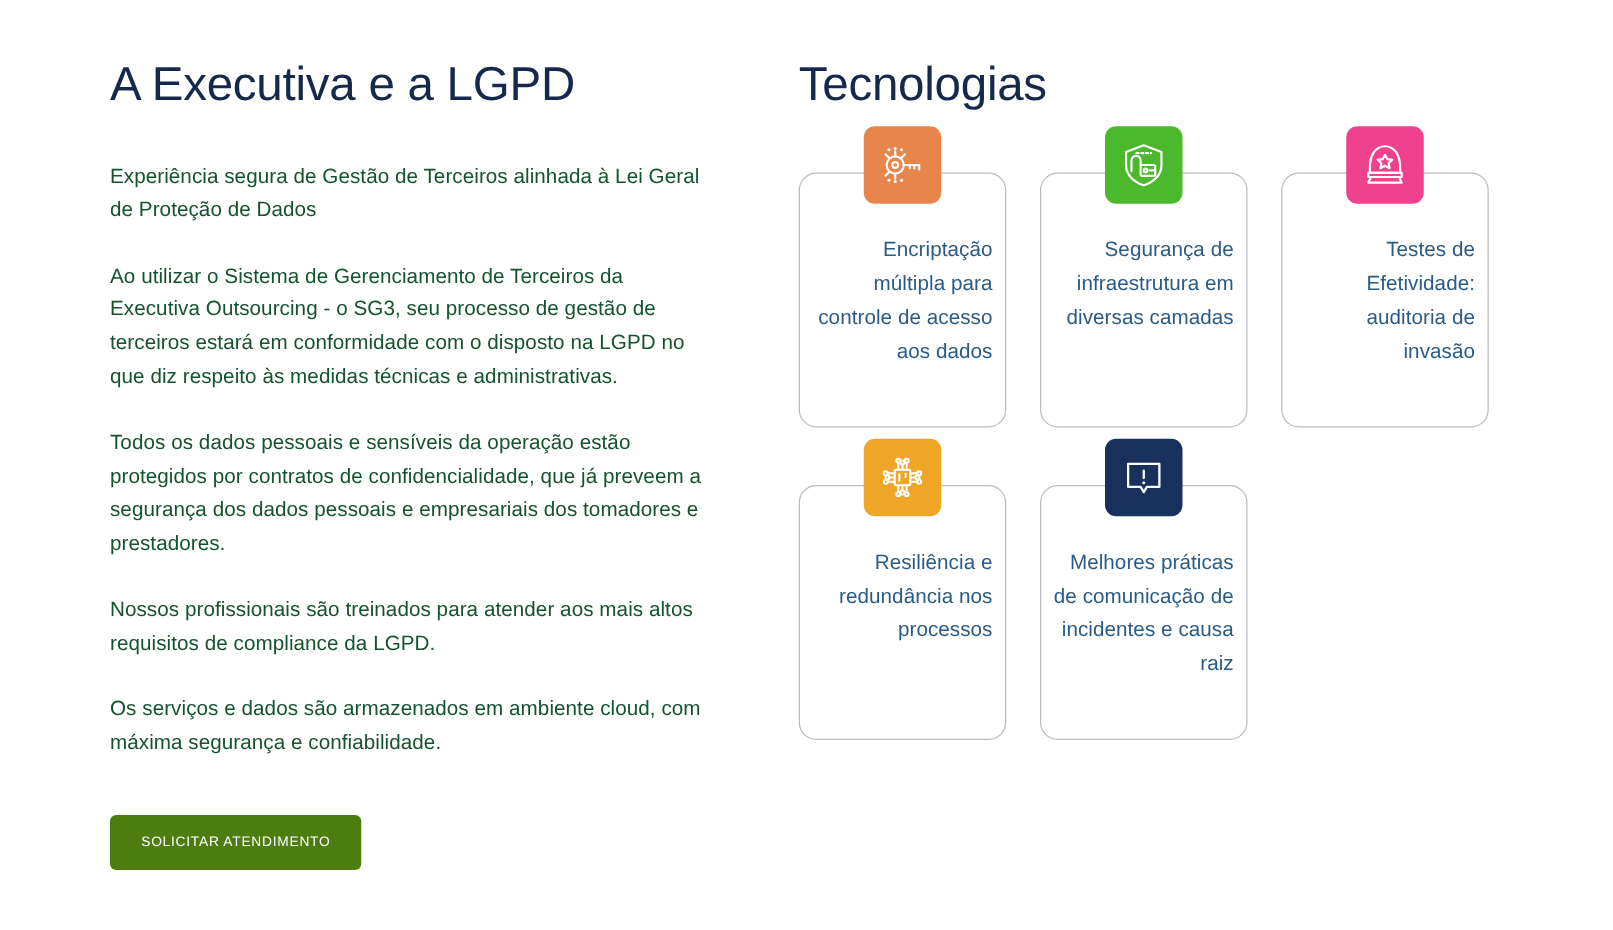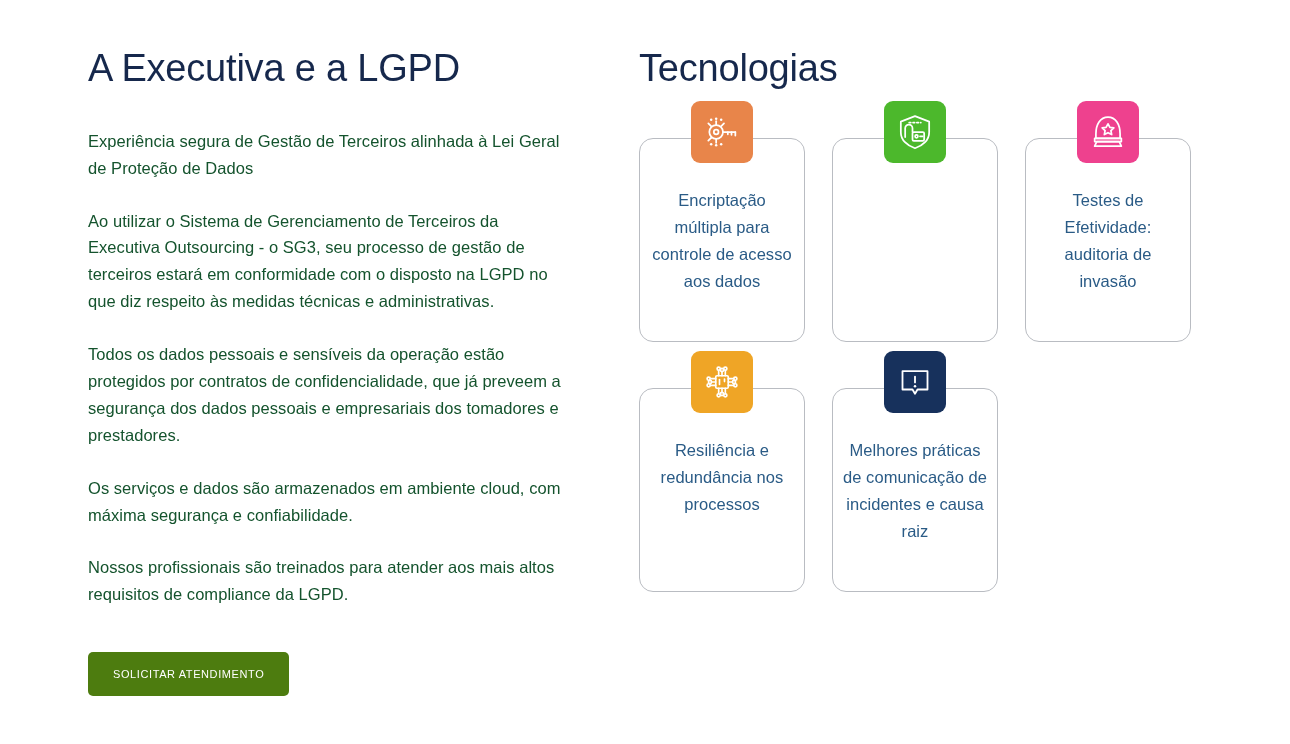--- a/index.html
+++ b/index.html
@@ -111,39 +111,39 @@
     box-sizing: border-box;
   }
   .card-icon.pill { border-radius: 20px; width: 64px; height: 64px; }
 
   .card-icon svg { display: block; }
 
   .card-label {
     font-size: 16.5px;
     line-height: 1.65;
     color: #2a5b86;
-    text-align: center;
+    text-align: right;
     padding: 0 10px;
     letter-spacing: 0.05px;
   }
 </style>
 </head>
 <body>
 
 <div class="page">
 
   <div class="left-col">
     <h1 class="section-title">A Executiva e a LGPD</h1>
 
     <div class="body-copy">
       <p>Experiência segura de Gestão de Terceiros alinhada à Lei Geral de Proteção de Dados</p>
       <p>Ao utilizar o Sistema de Gerenciamento de Terceiros da Executiva Outsourcing - o SG3, seu processo de gestão de terceiros estará em conformidade com o disposto na LGPD no que diz respeito às medidas técnicas e administrativas.</p>
       <p>Todos os dados pessoais e sensíveis da operação estão protegidos por contratos de confidencialidade, que já preveem a segurança dos dados pessoais e empresariais dos tomadores e prestadores.</p>
+      <p>Nossos profissionais são treinados para atender aos mais altos requisitos de compliance da LGPD.</p>
       <p>Os serviços e dados são armazenados em ambiente cloud, com máxima segurança e confiabilidade.</p>
-      <p>Nossos profissionais são treinados para atender aos mais altos requisitos de compliance da LGPD.</p>
     </div>
 
     <div class="cta-wrap">
       <button class="cta-button">SOLICITAR ATENDIMENTO</button>
     </div>
   </div>
 
   <div class="right-col">
     <h2 class="section-title">Tecnologias</h2>
 
@@ -178,20 +178,21 @@
         <div class="card-icon" style="background:#4cb82c">
           <svg width="40" height="40" viewBox="0 0 48 48" fill="none" stroke="#ffffff" stroke-width="2.1" stroke-linecap="round" stroke-linejoin="round">
             <path d="M24 5 L41 11.5 V24.5 C41 33.5 33.5 40.5 24 43.5 C14.5 40.5 7 33.5 7 24.5 V11.5 Z"></path>
             <path d="M17 12.6 h14" stroke-dasharray="2 2.6"></path>
             <rect x="21" y="24" width="14" height="10.5" rx="1.6"></rect>
             <path d="M21 24 v-4.4 a4.4 4.4 0 0 0 -8.8 0 v10.4"></path>
             <circle cx="25.8" cy="29.2" r="1.7"></circle>
             <path d="M30 29.2 h3.2"></path>
           </svg>
         </div>
+        <div class="card-label">Segurança de infraestrutura em diversas camadas</div>
       </div>
 
       <div class="card">
         <div class="card-icon" style="background:#ee418e">
           <svg width="40" height="40" viewBox="0 0 48 48" fill="none" stroke="#ffffff" stroke-width="2.1" stroke-linecap="round" stroke-linejoin="round">
             <path d="M24 6 C14.6 6 9.5 15 9.5 26 v5.5 h29 V26 C38.5 15 33.4 6 24 6 Z"></path>
             <path d="M8 31.5 h32 v4 H8 Z"></path>
             <path d="M10.5 35.5 h27 l2.5 5.5 H8 Z"></path>
             <path d="M24 14.2 l2.3 4.2 4.7 .6 -3.5 3.4 .9 4.7 -4.4 -2.3 -4.4 2.3 .9 -4.7 -3.5 -3.4 4.7 -.6 Z"></path>
           </svg>

